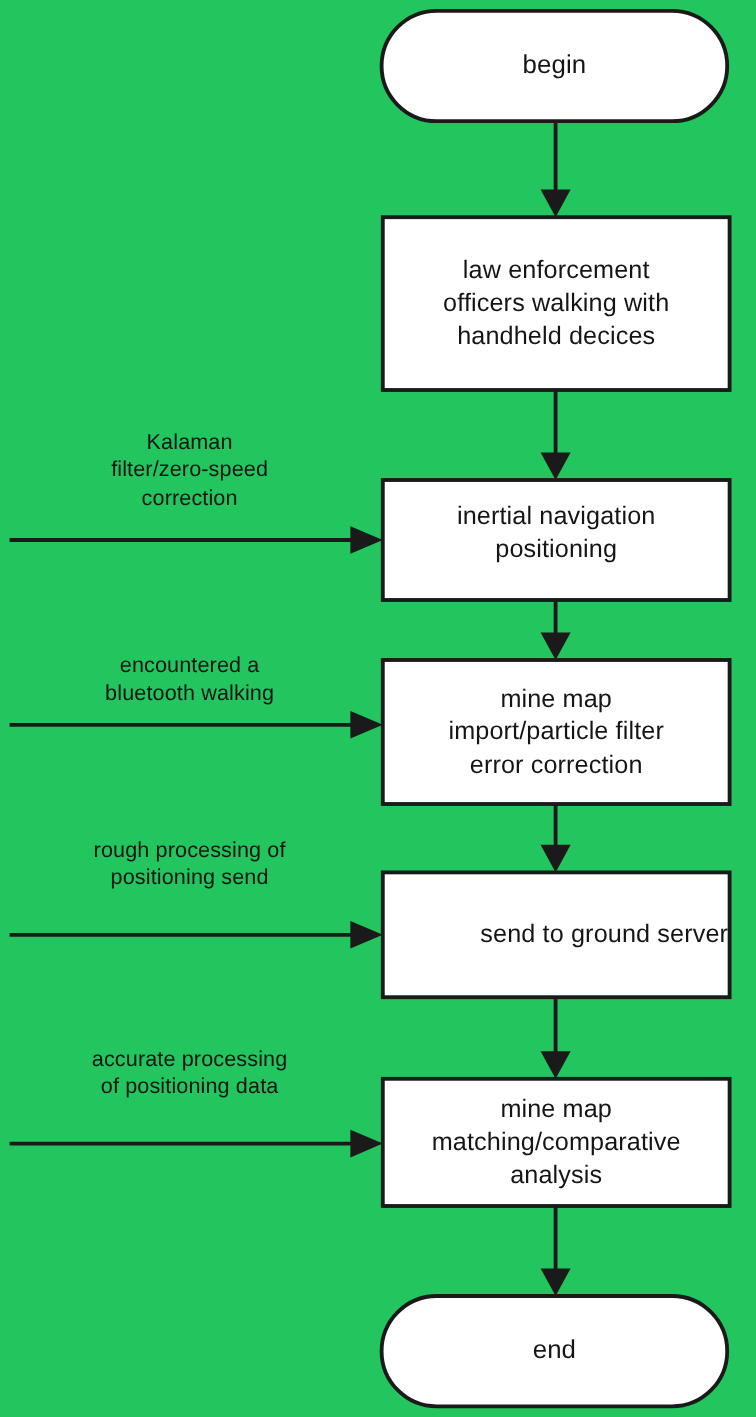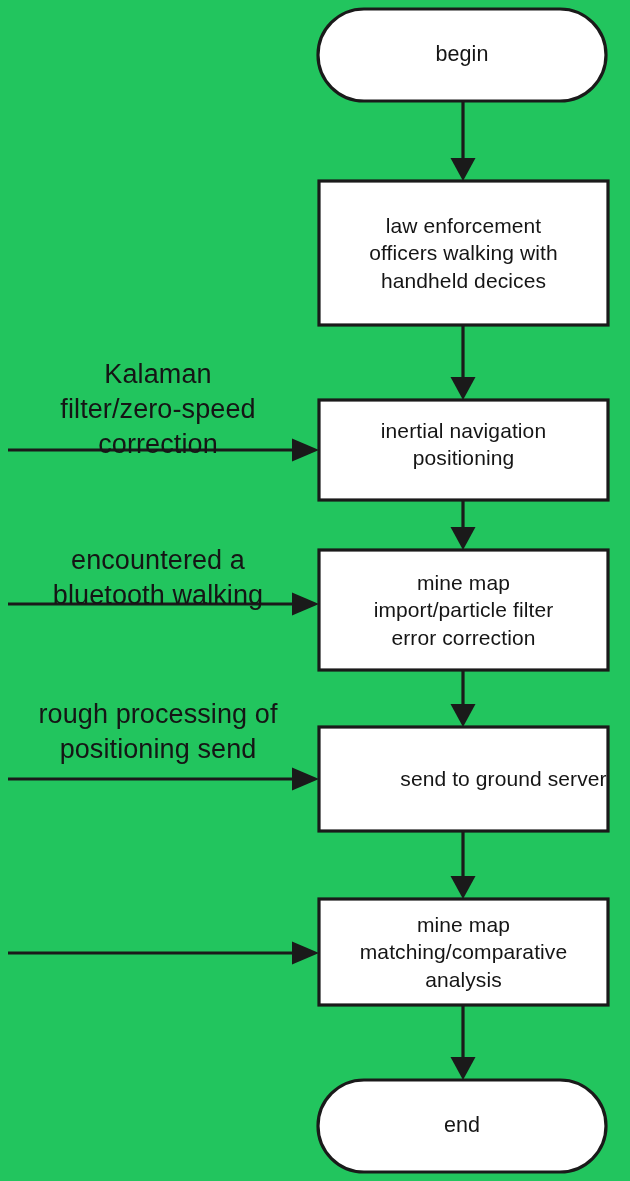--- a/index.html
+++ b/index.html
@@ -35,21 +35,21 @@
     line-height: 1.30;
     letter-spacing: 0.1px;
     white-space: pre-line;
     pointer-events: none;
   }
   .node-text.terminal { font-size: 21.5px; }
   .side-label {
     position: absolute;
     text-align: center;
     color: #151515;
-    font-size: 27px;
+    font-size: 18px;
     line-height: 1.30;
     letter-spacing: 0.1px;
     white-space: pre-line;
   }
 </style>
 </head>
 <body>
 
 <div id="canvas">
 
@@ -136,14 +136,16 @@
   <div class="side-label" style="left:8px; top:357px; width:300px;">Kalaman
 filter/zero-speed
 correction</div>
 
   <div class="side-label" style="left:8px; top:543px; width:300px;">encountered a
 bluetooth walking</div>
 
   <div class="side-label" style="left:8px; top:697px; width:300px;">rough processing of
 positioning send</div>
 
+  <div class="side-label" style="left:8px; top:871px; width:300px;">accurate processing
+of positioning data</div>
 
 </div>
 
 </body></html>

